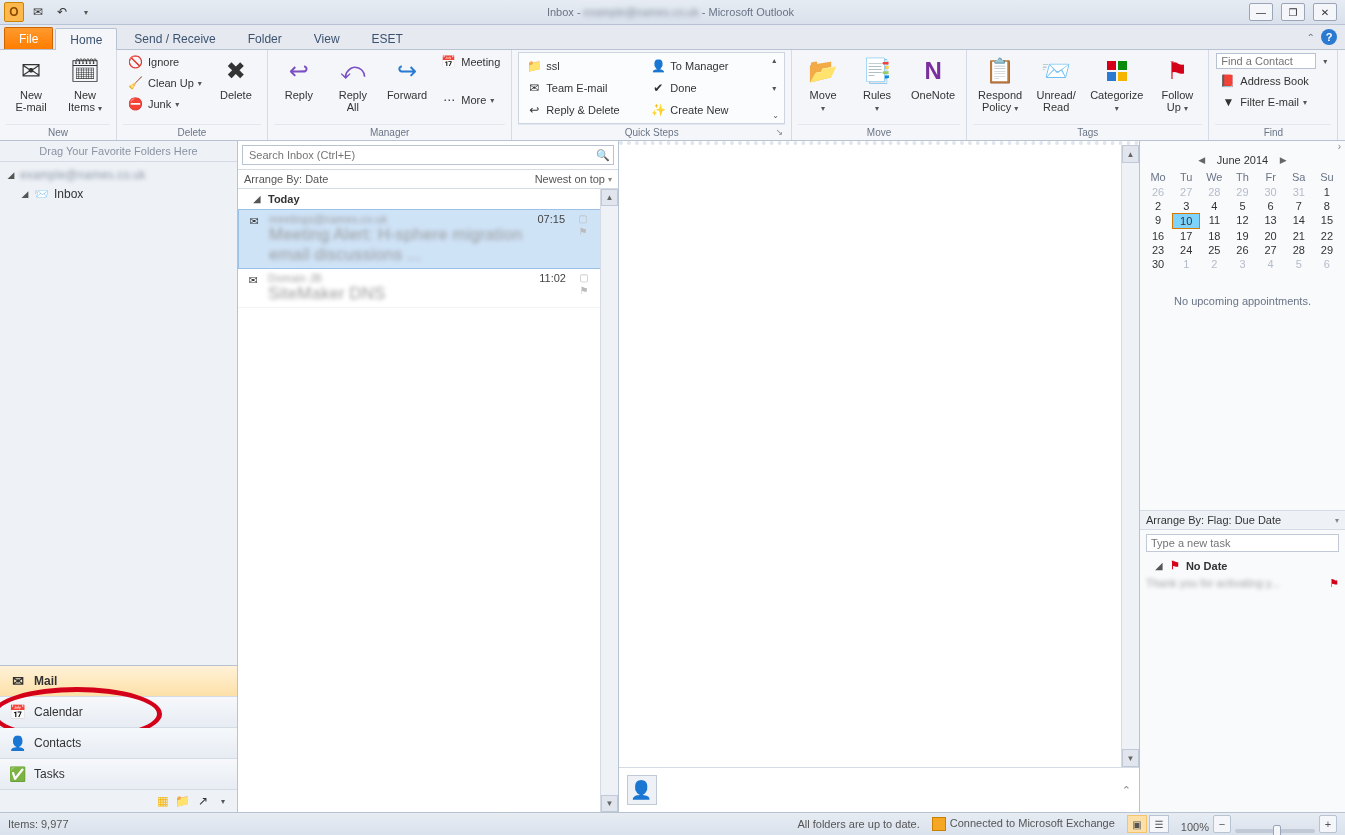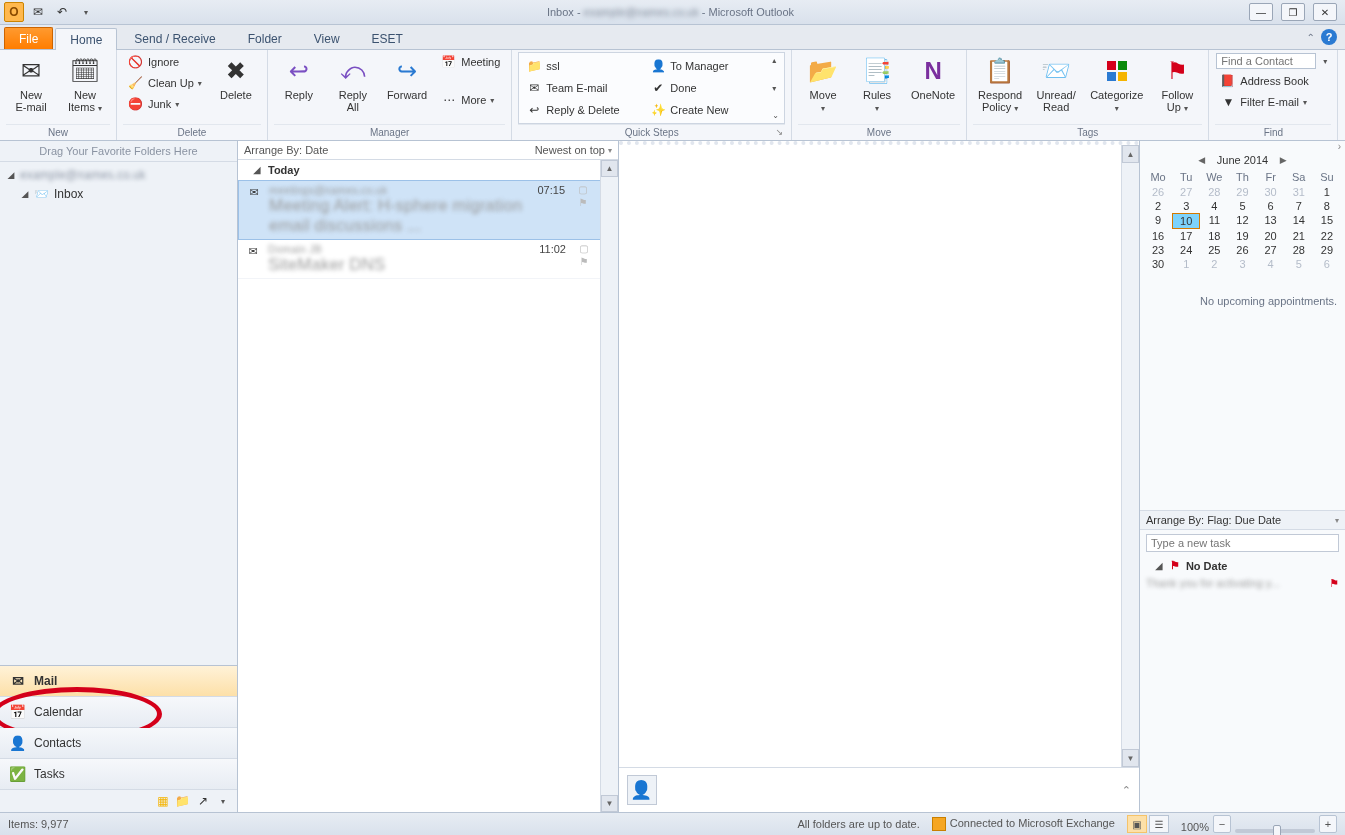--- a/index.html
+++ b/index.html
@@ -79,21 +79,21 @@
 
 .todo{width:205px;border-left:1px solid #b7c3d3;background:#f8fafc;display:flex;flex-direction:column}
 .todo-collapse{height:10px;display:flex;justify-content:flex-end;align-items:center;padding:0 4px;color:#888}
 .cal-head{display:flex;align-items:center;justify-content:center;gap:8px;padding:2px 4px;font-size:11px}
 .cal-nav{width:14px;height:14px;display:flex;align-items:center;justify-content:center;color:#666;font-size:9px}
 .cal-grid{display:grid;grid-template-columns:repeat(7,1fr);font-size:11px;text-align:center;padding:0 4px}
 .cal-dow{color:#6a7486;padding:2px 0}
 .cal-day{padding:1px 0}
 .cal-day.other{color:#b4bcc9}
 .cal-day.today{border:1px solid #d47a00;background:#7dd3fc}
-.no-appt{padding:24px 8px;text-align:right;color:#6a7486;font-size:11px}
+.no-appt{padding:24px 8px;text-align:center;color:#6a7486;font-size:11px}
 .task-hdr{border-top:1px solid #d4dbe5;border-bottom:1px solid #d4dbe5;padding:3px 6px;font-size:11px;background:#eef2f7;display:flex;align-items:center}
 .task-input{padding:4px 6px}
 .task-input input{width:100%;box-sizing:border-box;padding:2px 4px;font-size:11px;color:#888;border:1px solid #c1c9d6}
 .task-group{padding:3px 6px 3px 14px;font-size:11px;font-weight:bold;display:flex;align-items:center;gap:6px}
 .task-row{display:flex;align-items:flex-start;padding:2px 6px;font-size:11px;color:#888}
 .flag-ic{margin-left:auto;color:#d4001a}
 
 .status{height:22px;background:linear-gradient(#e7ecf3,#d9e1ec);border-top:1px solid #b7c3d3;display:flex;align-items:center;font-size:11px;color:#555;padding:0 8px;gap:12px}
 .status .sep{flex:1}
 .zoom{display:flex;align-items:flex-end;gap:4px}
@@ -377,20 +377,26 @@
           <span class="sm-ic">📁</span>
           <span class="sm-ic">↗</span>
           <span class="sm-ic">
               <span class="dd">▾</span>
             </span>
         </div>
       </div>
     </div>
 
     <div class="msglist">
+      <div class="search-row">
+        <div class="search-box">
+          <input placeholder="Search Inbox (Ctrl+E)" style="">
+          <span class="sic">🔍</span>
+        </div>
+      </div>
       <div class="arrange-row">
         <span>Arrange By: Date</span>
         <span class="right">
             <span>Newest on top</span> 
             <span class="dd" style="color:#888">▾</span>
           </span>
       </div>
       <div class="msg-scroll">
         <div class="msg-scroll-track">
           <div class="msg-scroll-btn">▲</div>

